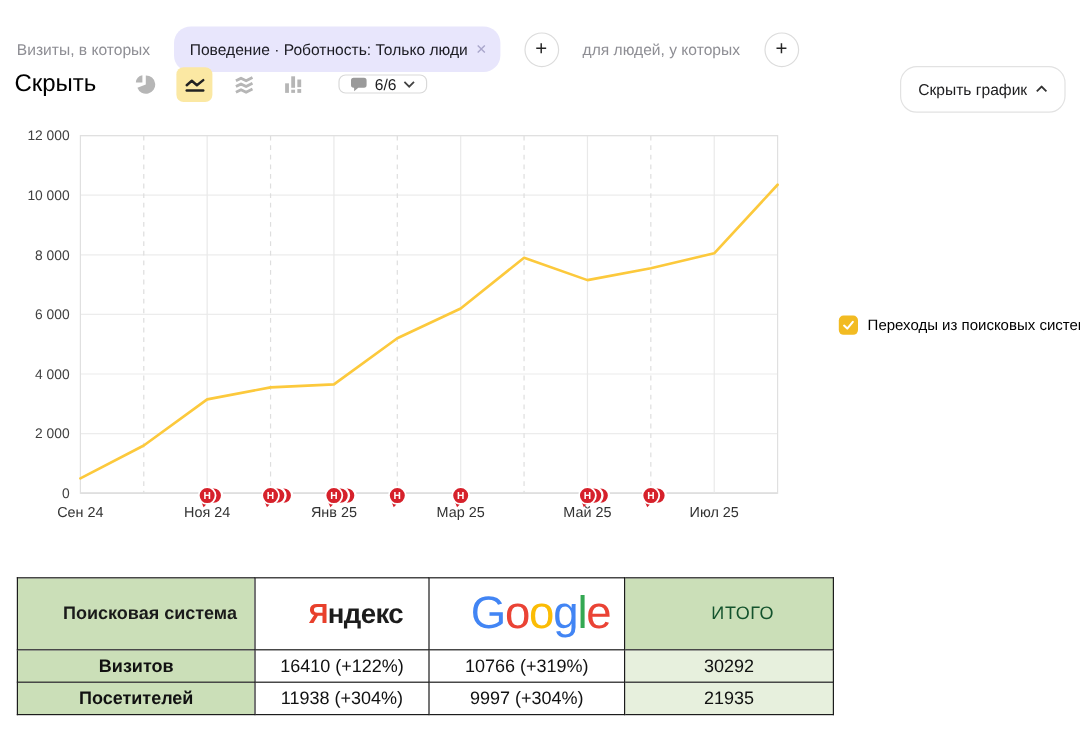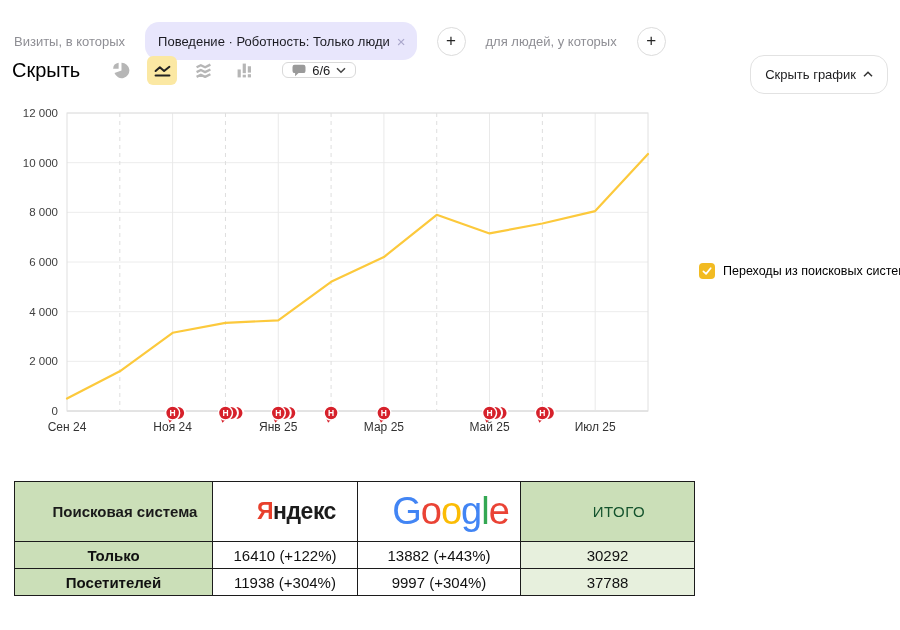--- a/index.html
+++ b/index.html
@@ -220,26 +220,26 @@
       <td class="green hdr-label">Поисковая система</td>
       <td>
         <span class="yandex-logo"><span style="color: rgb(232, 64, 44);">Я</span>ндекс</span>
       </td>
       <td>
         <span class="google-logo"><span style="color: rgb(66, 133, 244);">G</span><span style="color: rgb(234, 67, 53);">o</span><span style="color: rgb(251, 188, 5);">o</span><span style="color: rgb(66, 133, 244);">g</span><span style="color: rgb(52, 168, 83);">l</span><span style="color: rgb(234, 67, 53);">e</span></span>
       </td>
       <td class="green itogo">ИТОГО</td>
     </tr>
     <tr class="data-row">
-      <td class="green row-label">Только</td>
+      <td class="green row-label">Визитов</td>
       <td>16410 (+122%)</td>
-      <td>13882 (+443%)</td>
+      <td>10766 (+319%)</td>
       <td class="green-light">30292</td>
     </tr>
     <tr class="data-row">
       <td class="green row-label">Посетителей</td>
       <td>11938 (+304%)</td>
       <td>9997 (+304%)</td>
-      <td class="green-light">37788</td>
+      <td class="green-light">21935</td>
     </tr>
   </tbody>
     </table>
 </div>
 
 </body></html>

